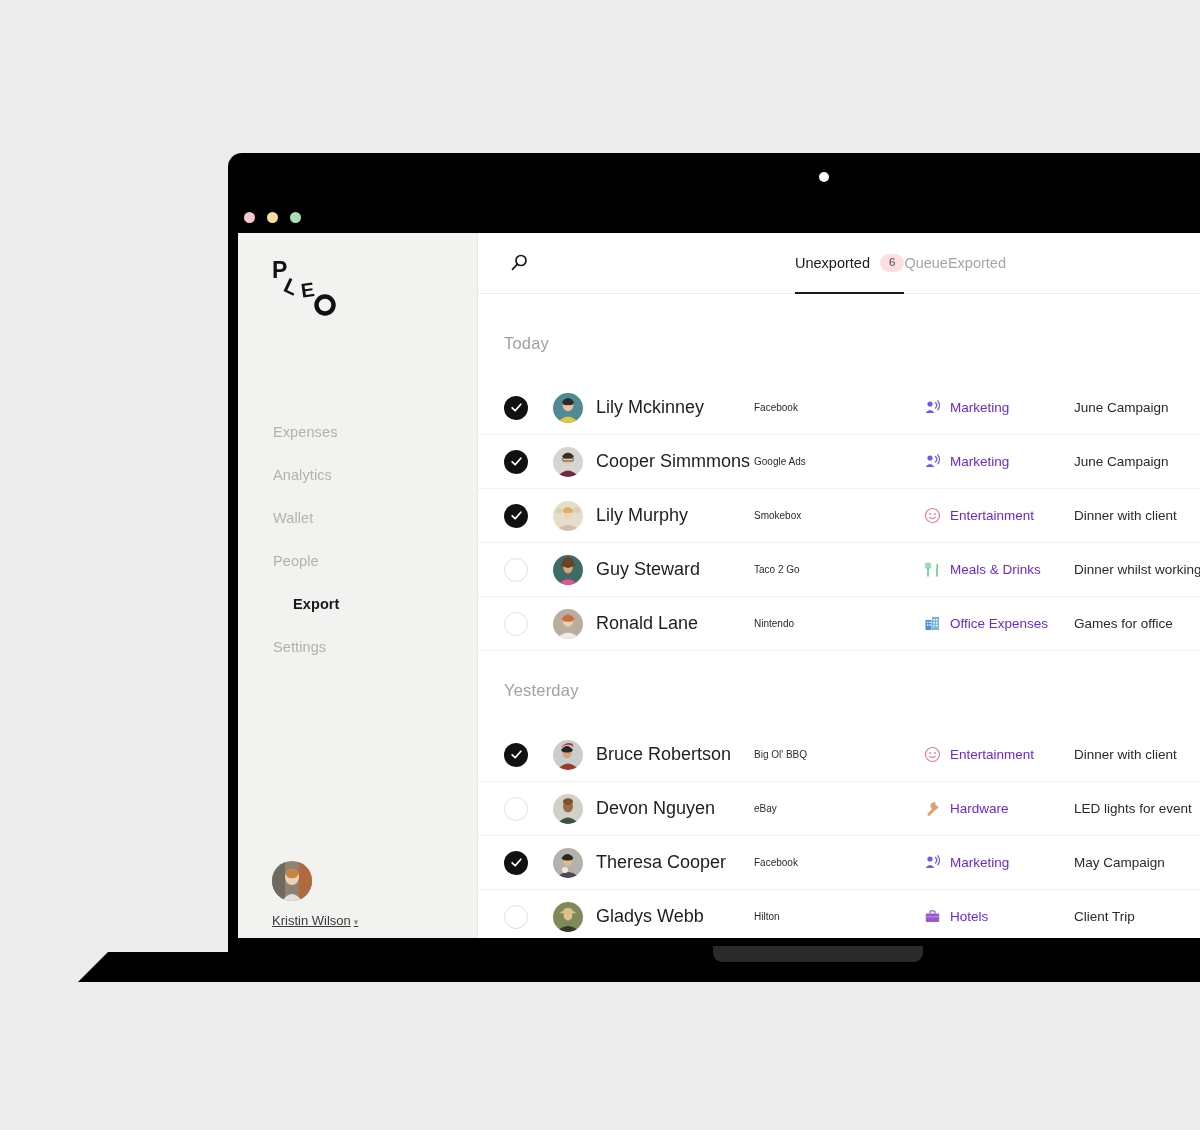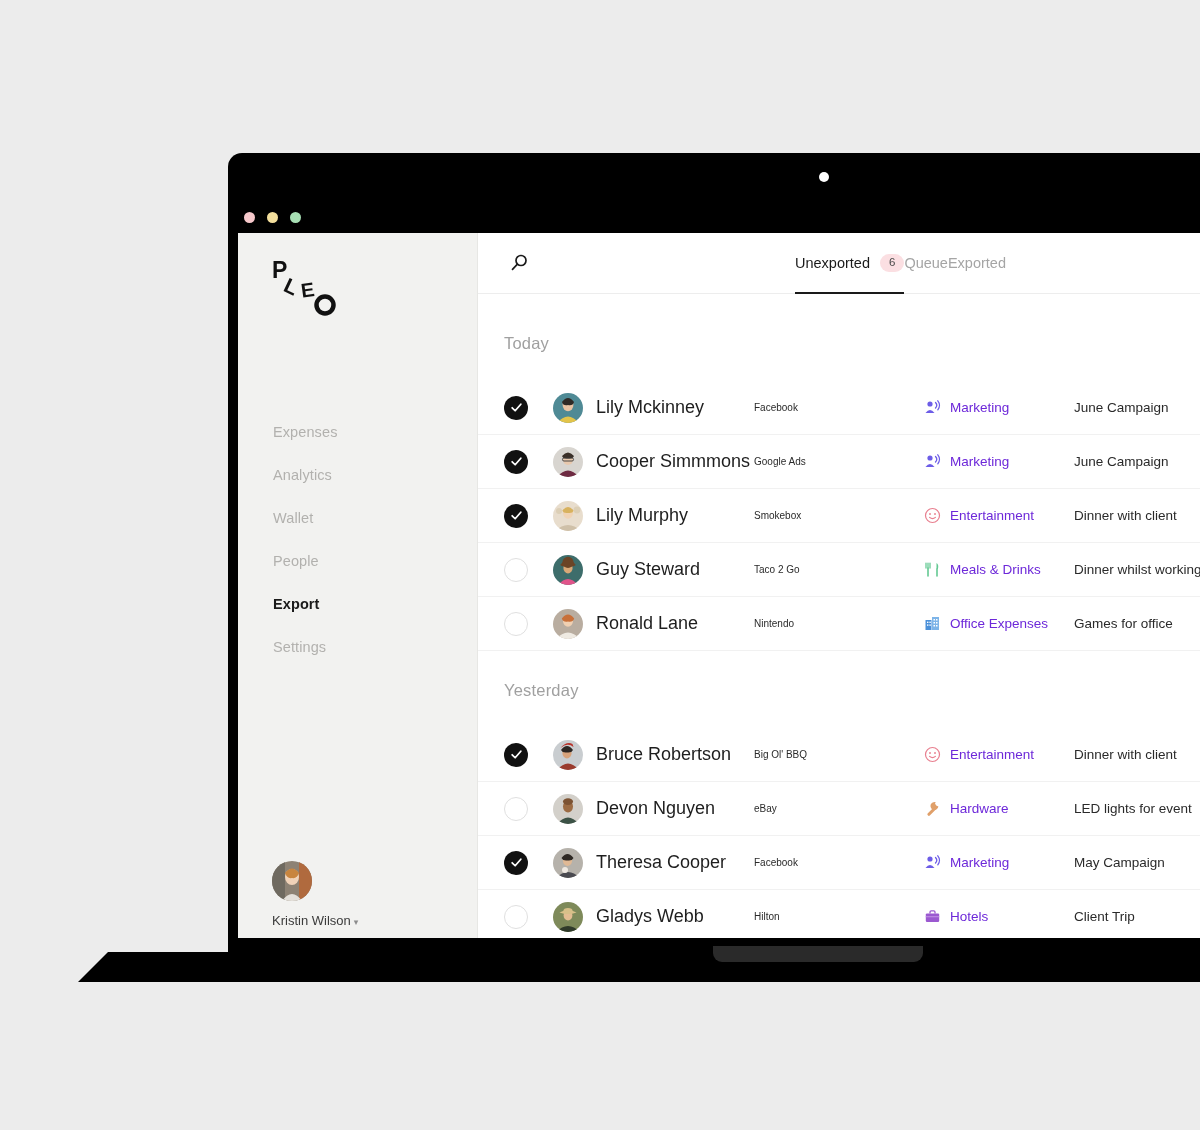--- a/index.html
+++ b/index.html
@@ -88,33 +88,34 @@
     display:flex;flex-direction:column;
   }
   .nav-item{
     font-size:14.5px;
     color:#b2b1ae;
     line-height:43px;
     letter-spacing:.1px;
     cursor:pointer;
     white-space:nowrap;
   }
-  .nav-item.active{color:#1a1a1a;font-weight:bold;}
+  .nav-item.active{color:#1a1a1a;font-weight:bold;margin-left:20px;}
 
   .user{
     position:absolute;left:34px;bottom:10px;width:180px;
   }
   .user-avatar{
     width:40px;height:40px;border-radius:50%;
     overflow:hidden;position:relative;
   }
   .user-name{
     margin-top:12px;
     font-size:13px;color:#3b3b3b;
     white-space:nowrap;
+    text-decoration:underline;
   }
   .user-name .chev{font-size:9px;color:#8d8d8d;margin-left:3px;}
 
   
   .main{flex:1;background:#fff;position:relative;overflow:hidden;}
 
   .topbar{
     height:60px;
     border-bottom:1px solid #ededed;
     display:flex;align-items:center;

